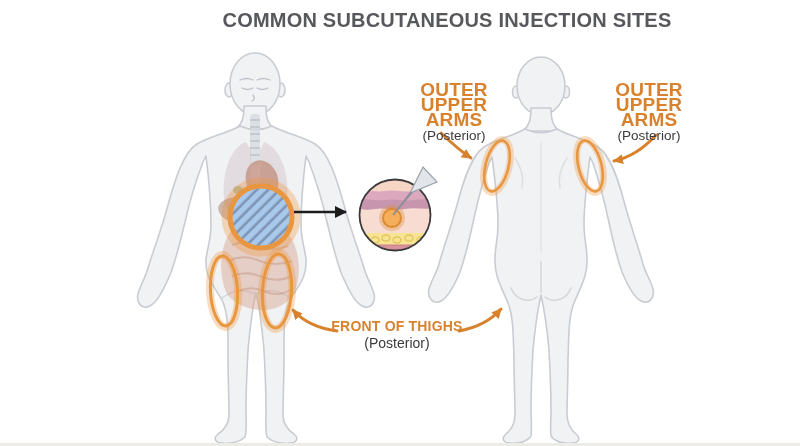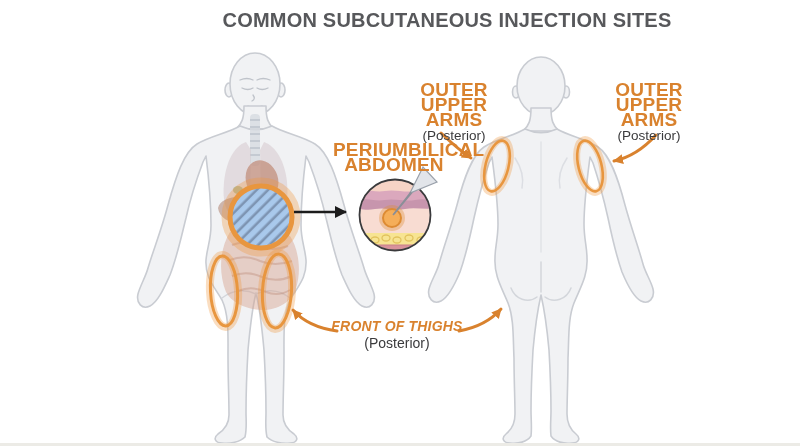--- a/index.html
+++ b/index.html
@@ -9,21 +9,21 @@
   }
   .page-title{
     position:absolute;top:9px;left:0;width:100%;text-align:center;
     font-size:20px;font-weight:700;letter-spacing:.2px;color:var(--title,#57585B);margin-left:47px;
   }
   .site-label{position:absolute;text-align:center;}
   .site-label .l1,.site-label .l2{
     font-size:19px;font-weight:700;line-height:15px;letter-spacing:.2px;color:var(--accent,#D9822E);
   }
   .site-label .sub{font-size:13.5px;font-weight:400;line-height:17px;color:var(--text-dark,#3A3A3C);text-align:center;}
-  .thigh-label .l1{font-size:14px;line-height:17px;font-style:italic;}
+  .thigh-label .l1{font-size:14px;line-height:17px;}
   .thigh-label .sub{font-size:14px;}
   .orange-arrow{stroke:var(--accent,#D9822E);fill:none;stroke-width:3;stroke-linecap:round;}
   .accent-fill{fill:var(--accent,#D9822E);}
   .ring{stroke:var(--ring,#E8963F);fill:none;}
   .glow{stroke:rgba(238,150,60,.32);fill:none;}
   .body-fill{fill:#F1F2F4;stroke:#C9CCD2;stroke-width:1.6;stroke-linejoin:round;}
   .face-line{stroke:#BFC3CA;stroke-width:1.3;fill:none;stroke-linecap:round;}
   .body-line{stroke:#D3D6DB;stroke-width:1.5;fill:none;stroke-linecap:round;}
   .bottom-edge{position:absolute;left:0;bottom:0;width:100%;height:3px;background:#ECEBE6;}
 </style>
@@ -261,24 +261,20 @@
     <div class="l2">UPPER ARMS</div>
     <div class="sub">(Posterior)</div>
   </div>
 
   <div class="site-label" style="left:590px;top:82px;width:118px;">
     <div class="l1">OUTER</div>
     <div class="l2">UPPER ARMS</div>
     <div class="sub">(Posterior)</div>
   </div>
 
-  <div class="site-label" style="left:333px;top:142px;width:122px;">
-    <div class="l1">PERIUMBILICAL</div>
-    <div class="l2">ABDOMEN</div>
-  </div>
 
   <div class="site-label thigh-label" style="left:312px;top:318px;width:170px;">
     <div class="l1">FRONT OF THIGHS</div>
     <div class="sub">(Posterior)</div>
   </div>
 
   <div class="bottom-edge"></div>
 </div>
 
 </body></html>

